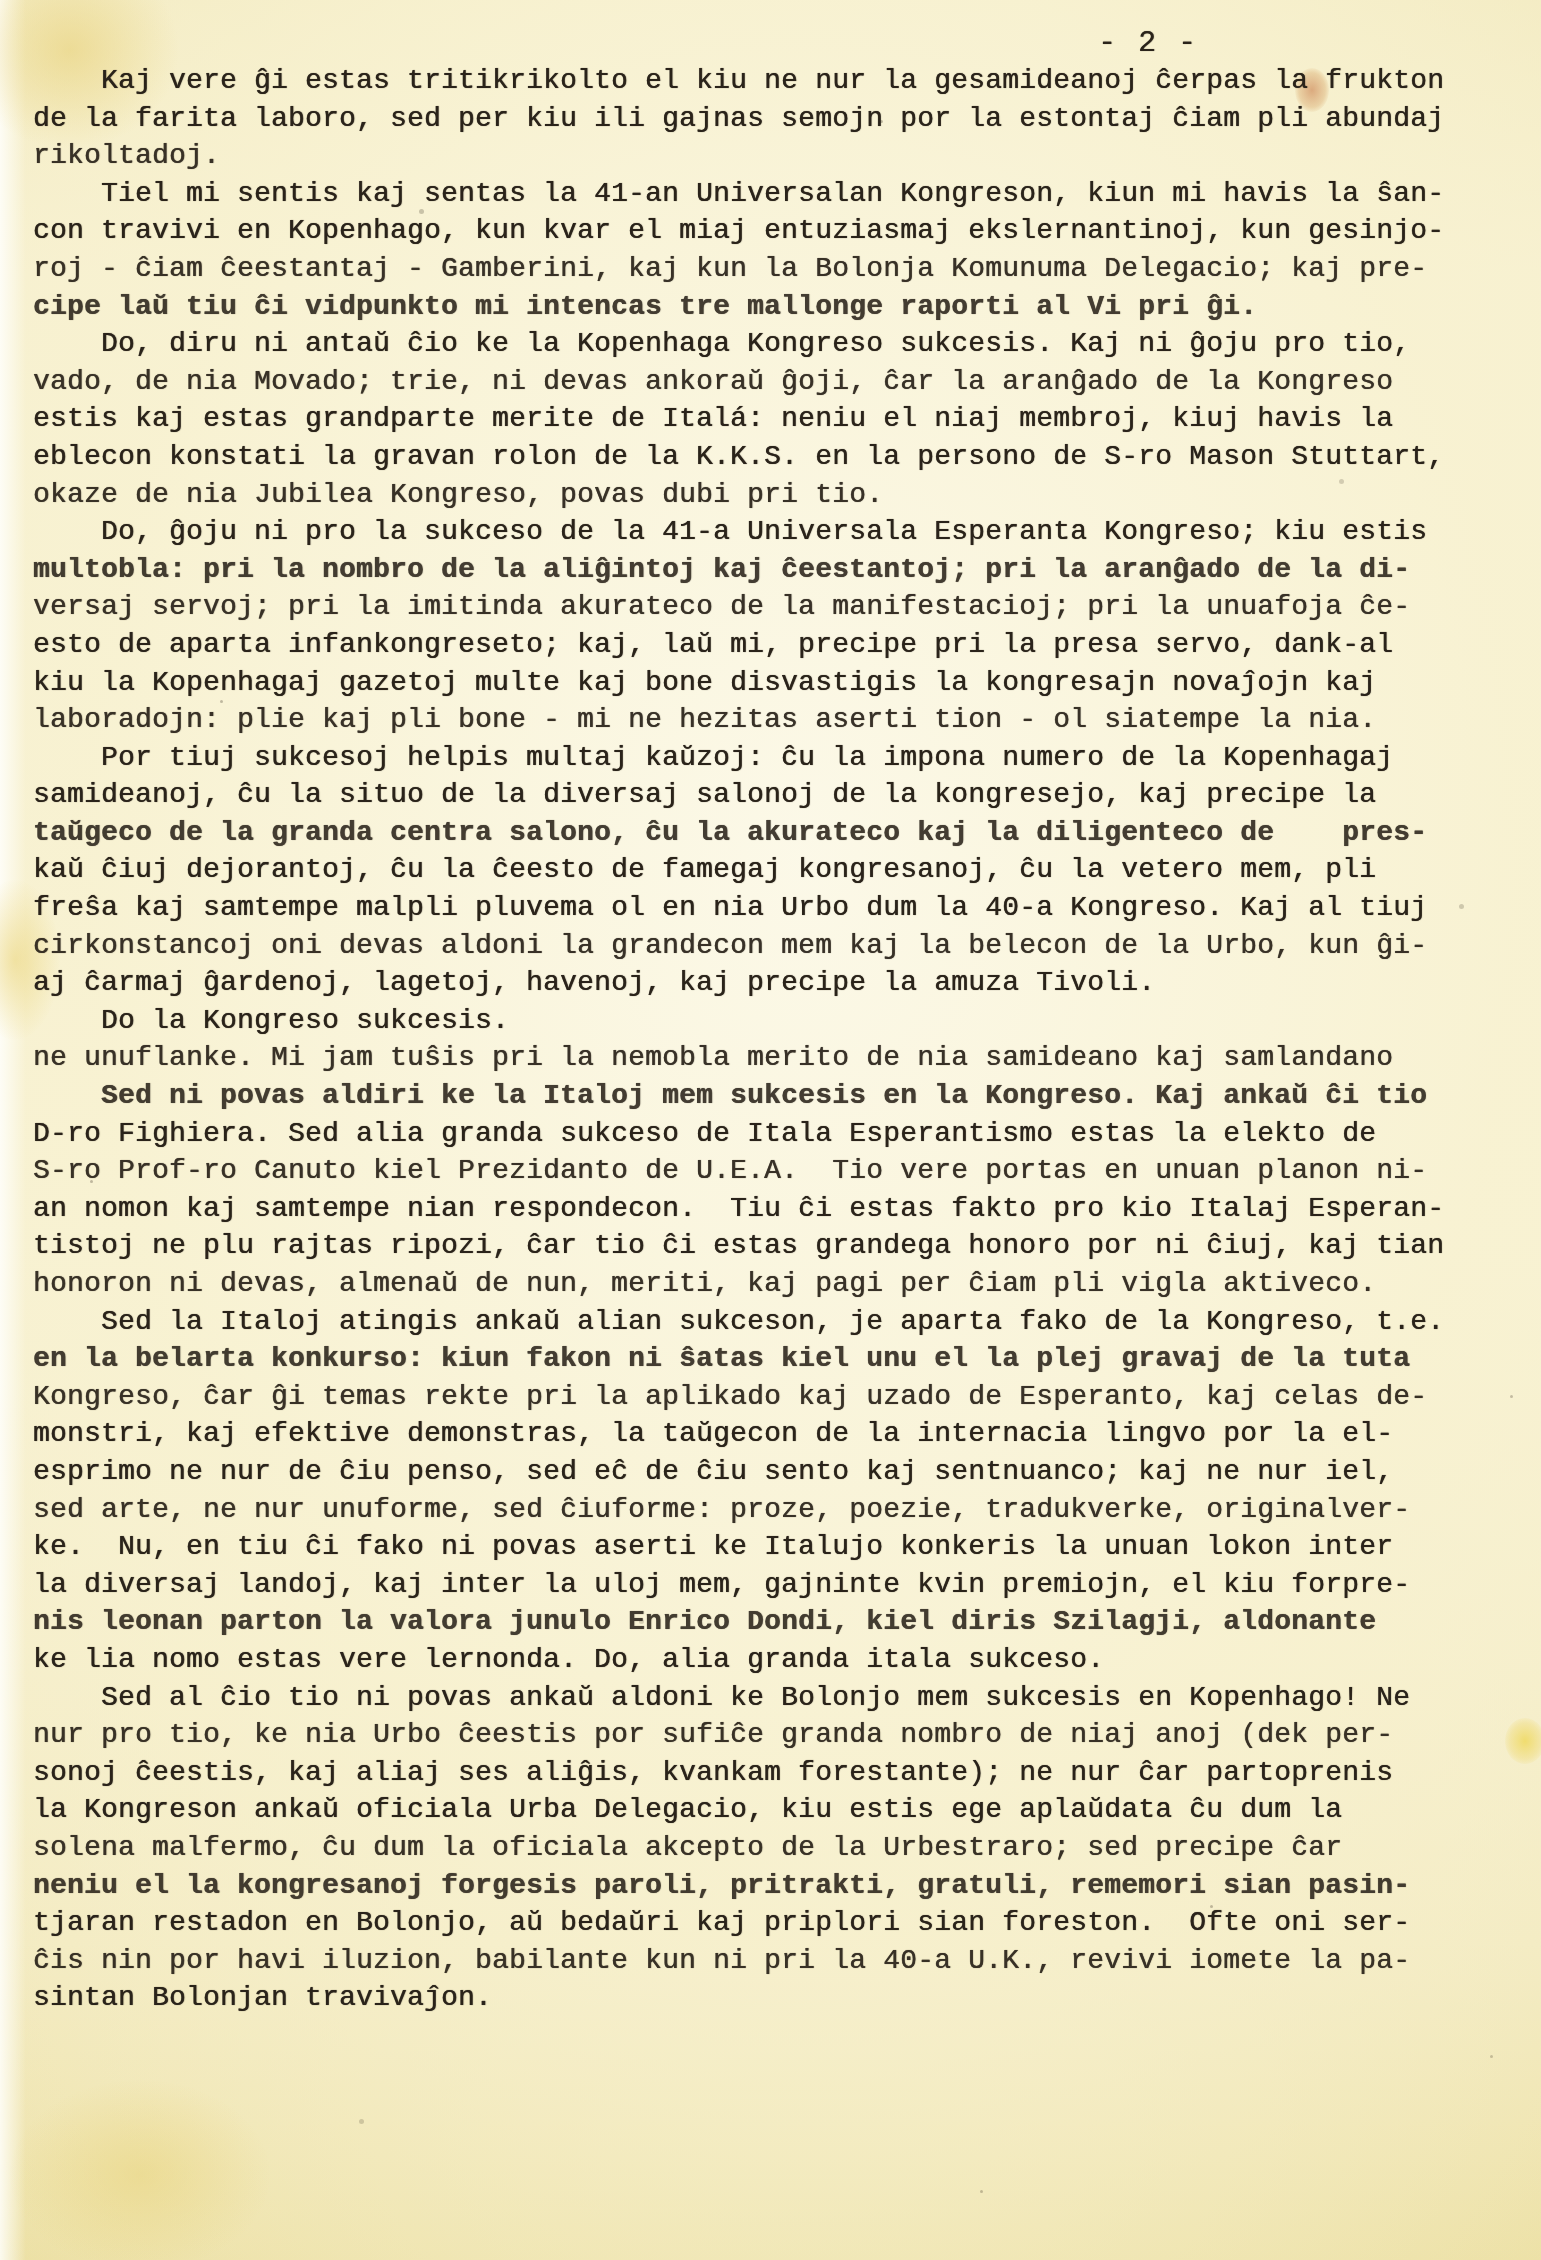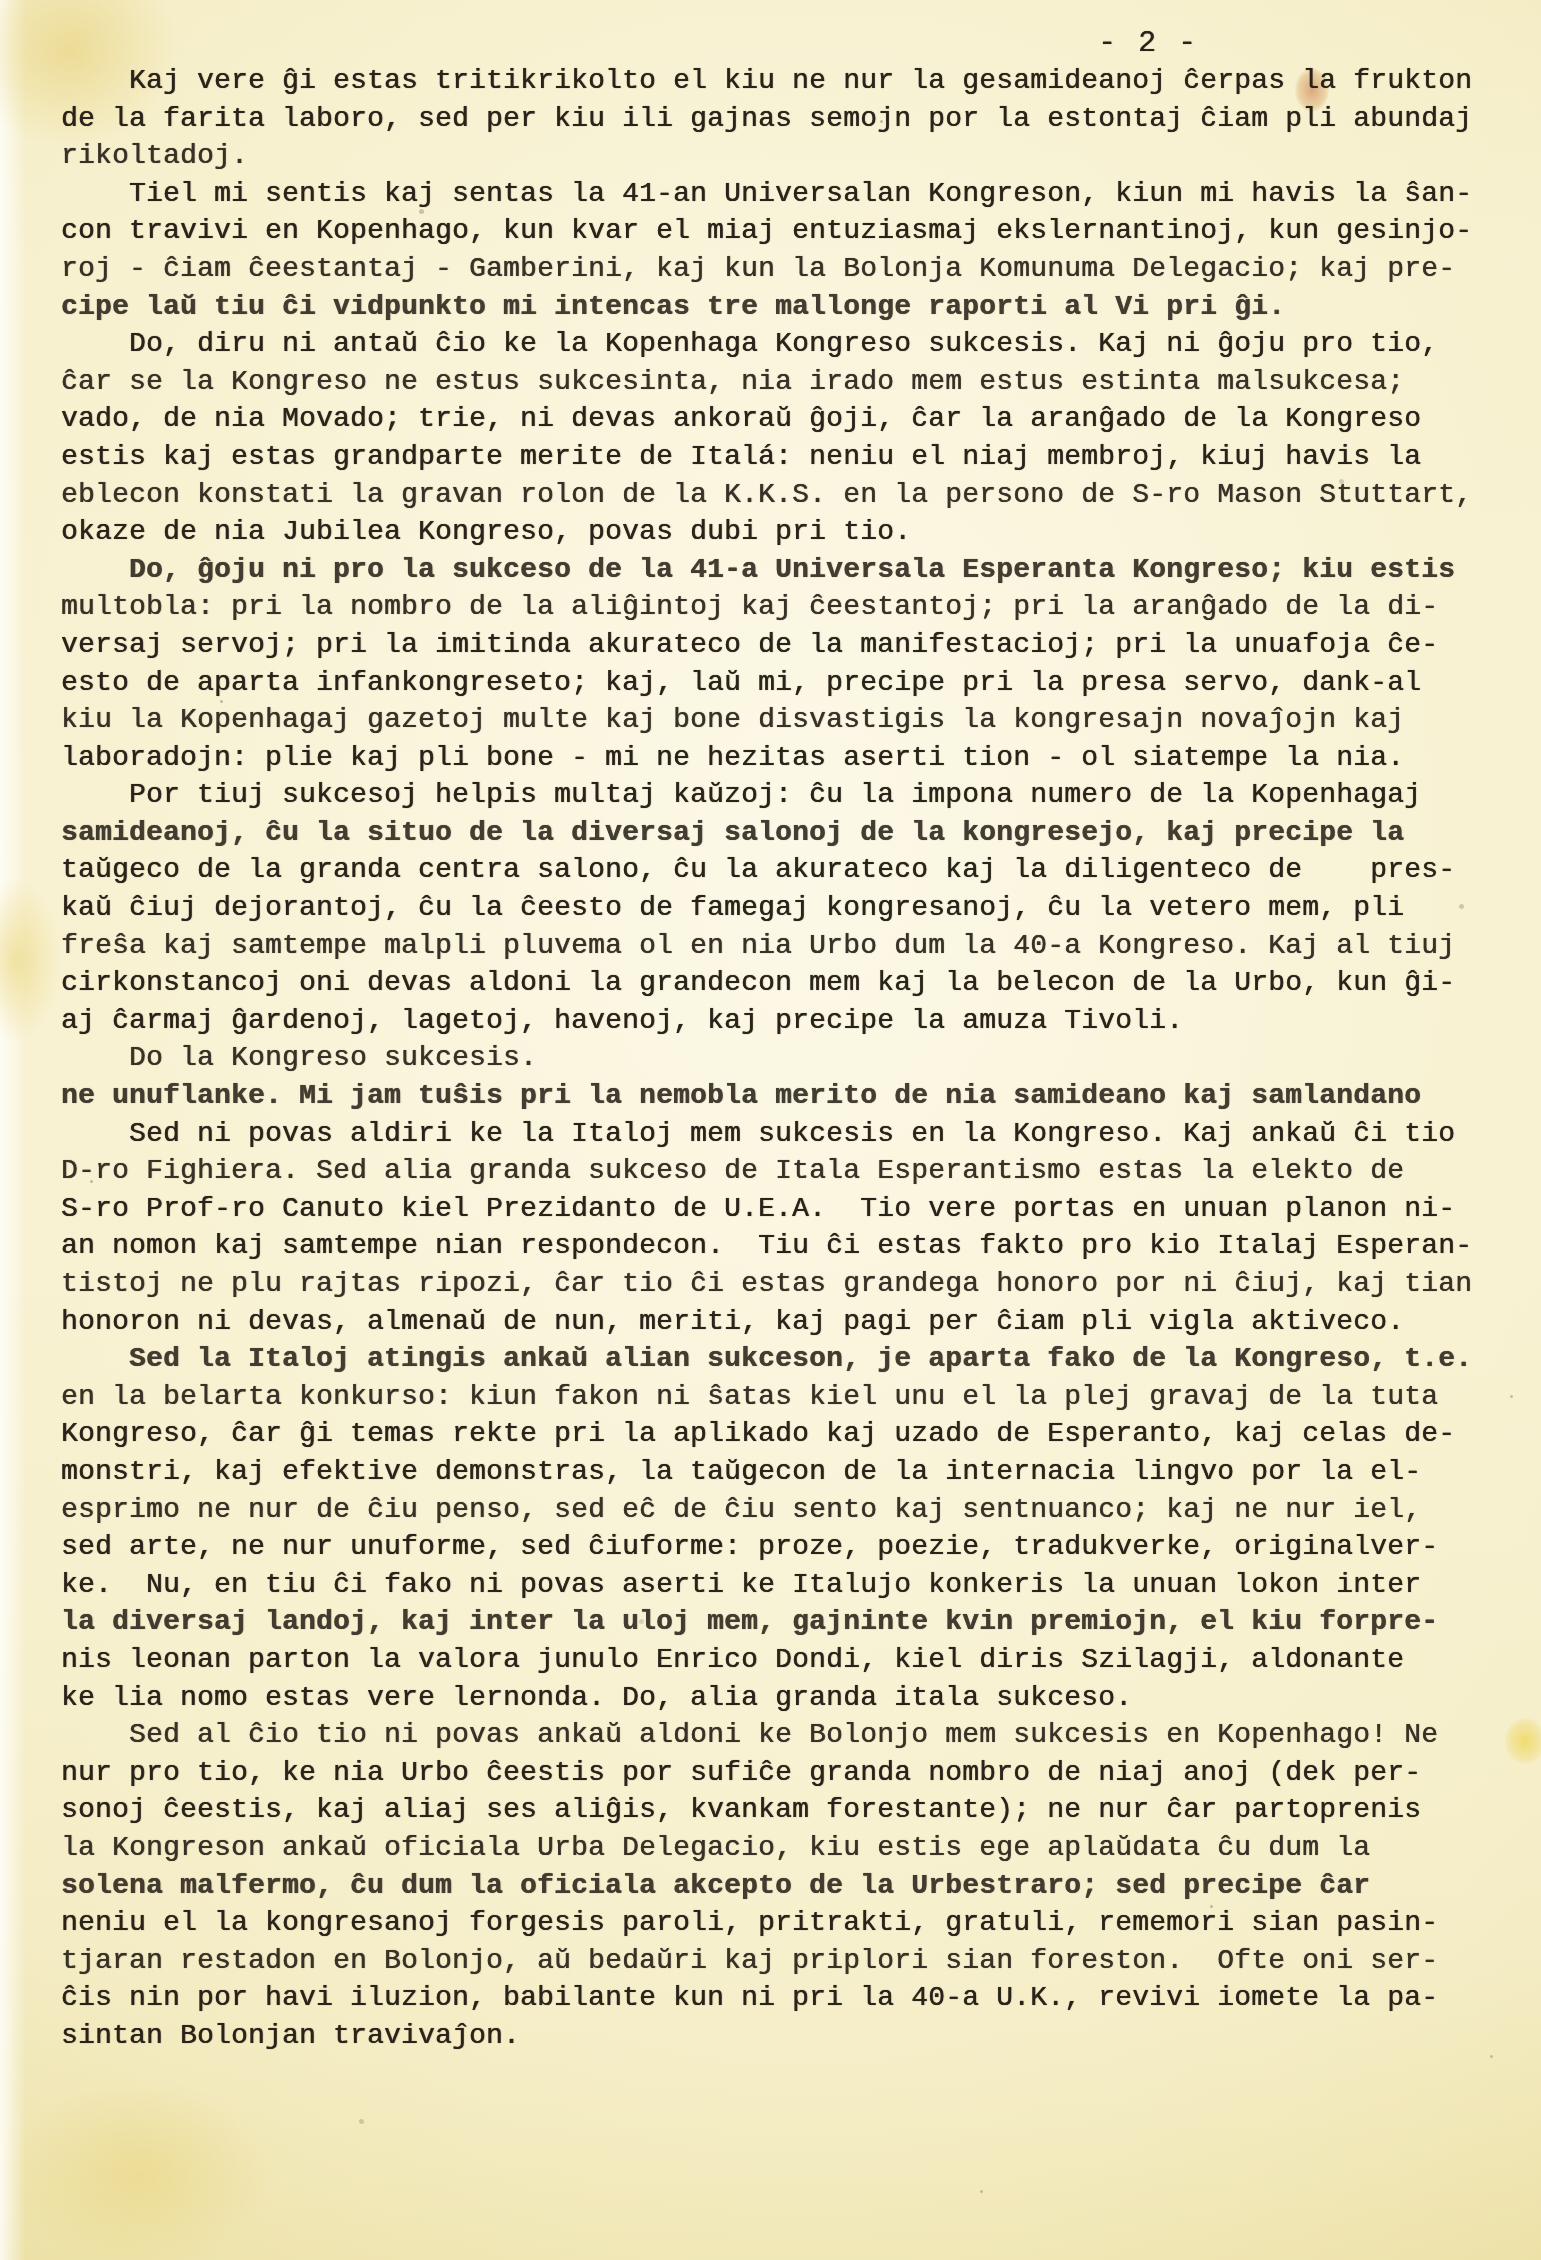--- a/index.html
+++ b/index.html
@@ -33,21 +33,20 @@
     font-size: 30px;
     letter-spacing: 2px;
     white-space: pre;
     text-shadow: 0.4px 0.4px 0.8px rgba(42,35,26,0.8);
   }
   .text-block {
     position: absolute;
     top: 62px;
     left: 33px;
     right: 20px;
-    margin-left: 28px;
   }
   .line {
     white-space: pre;
     font-size: 28px;
     line-height: 37.6px;
     letter-spacing: 0.2px;
     text-shadow: 0.4px 0.4px 0.9px rgba(42,35,26,0.85), -0.2px 0 0.5px rgba(42,35,26,0.45);
   }
   .line:nth-child(3n) { opacity: 0.93; }
   .line:nth-child(7n) { opacity: 0.88; font-weight: bold; }
@@ -114,21 +113,20 @@
 
   <div class="text-block">
       <div class="line">    Kaj vere ĝi estas tritikrikolto el kiu ne nur la gesamideanoj ĉerpas la frukton</div>
       <div class="line">de la farita laboro, sed per kiu ili gajnas semojn por la estontaj ĉiam pli abundaj</div>
       <div class="line">rikoltadoj.</div>
       <div class="line">    Tiel mi sentis kaj sentas la 41-an Universalan Kongreson, kiun mi havis la ŝan-</div>
       <div class="line">con travivi en Kopenhago, kun kvar el miaj entuziasmaj ekslernantinoj, kun gesinjo-</div>
       <div class="line">roj - ĉiam ĉeestantaj - Gamberini, kaj kun la Bolonja Komunuma Delegacio; kaj pre-</div>
       <div class="line">cipe laŭ tiu ĉi vidpunkto mi intencas tre mallonge raporti al Vi pri ĝi.</div>
       <div class="line">    Do, diru ni antaŭ ĉio ke la Kopenhaga Kongreso sukcesis. Kaj ni ĝoju pro tio,</div>
-      <div class="line">ĉar se la Kongreso ne estus sukcesinta, nia irado mem estus estinta malsukcesa;</div>
       <div class="line">vado, de nia Movado; trie, ni devas ankoraŭ ĝoji, ĉar la aranĝado de la Kongreso</div>
       <div class="line">estis kaj estas grandparte merite de Italá: neniu el niaj membroj, kiuj havis la</div>
       <div class="line">eblecon konstati la gravan rolon de la K.K.S. en la persono de S-ro Mason Stuttart,</div>
       <div class="line">okaze de nia Jubilea Kongreso, povas dubi pri tio.</div>
       <div class="line">    Do, ĝoju ni pro la sukceso de la 41-a Universala Esperanta Kongreso; kiu estis</div>
       <div class="line">multobla: pri la nombro de la aliĝintoj kaj ĉeestantoj; pri la aranĝado de la di-</div>
       <div class="line">versaj servoj; pri la imitinda akurateco de la manifestacioj; pri la unuafoja ĉe-</div>
       <div class="line">esto de aparta infankongreseto; kaj, laŭ mi, precipe pri la presa servo, dank-al</div>
       <div class="line">kiu la Kopenhagaj gazetoj multe kaj bone disvastigis la kongresajn novaĵojn kaj</div>
       <div class="line">laboradojn: plie kaj pli bone - mi ne hezitas aserti tion - ol siatempe la nia.</div>

